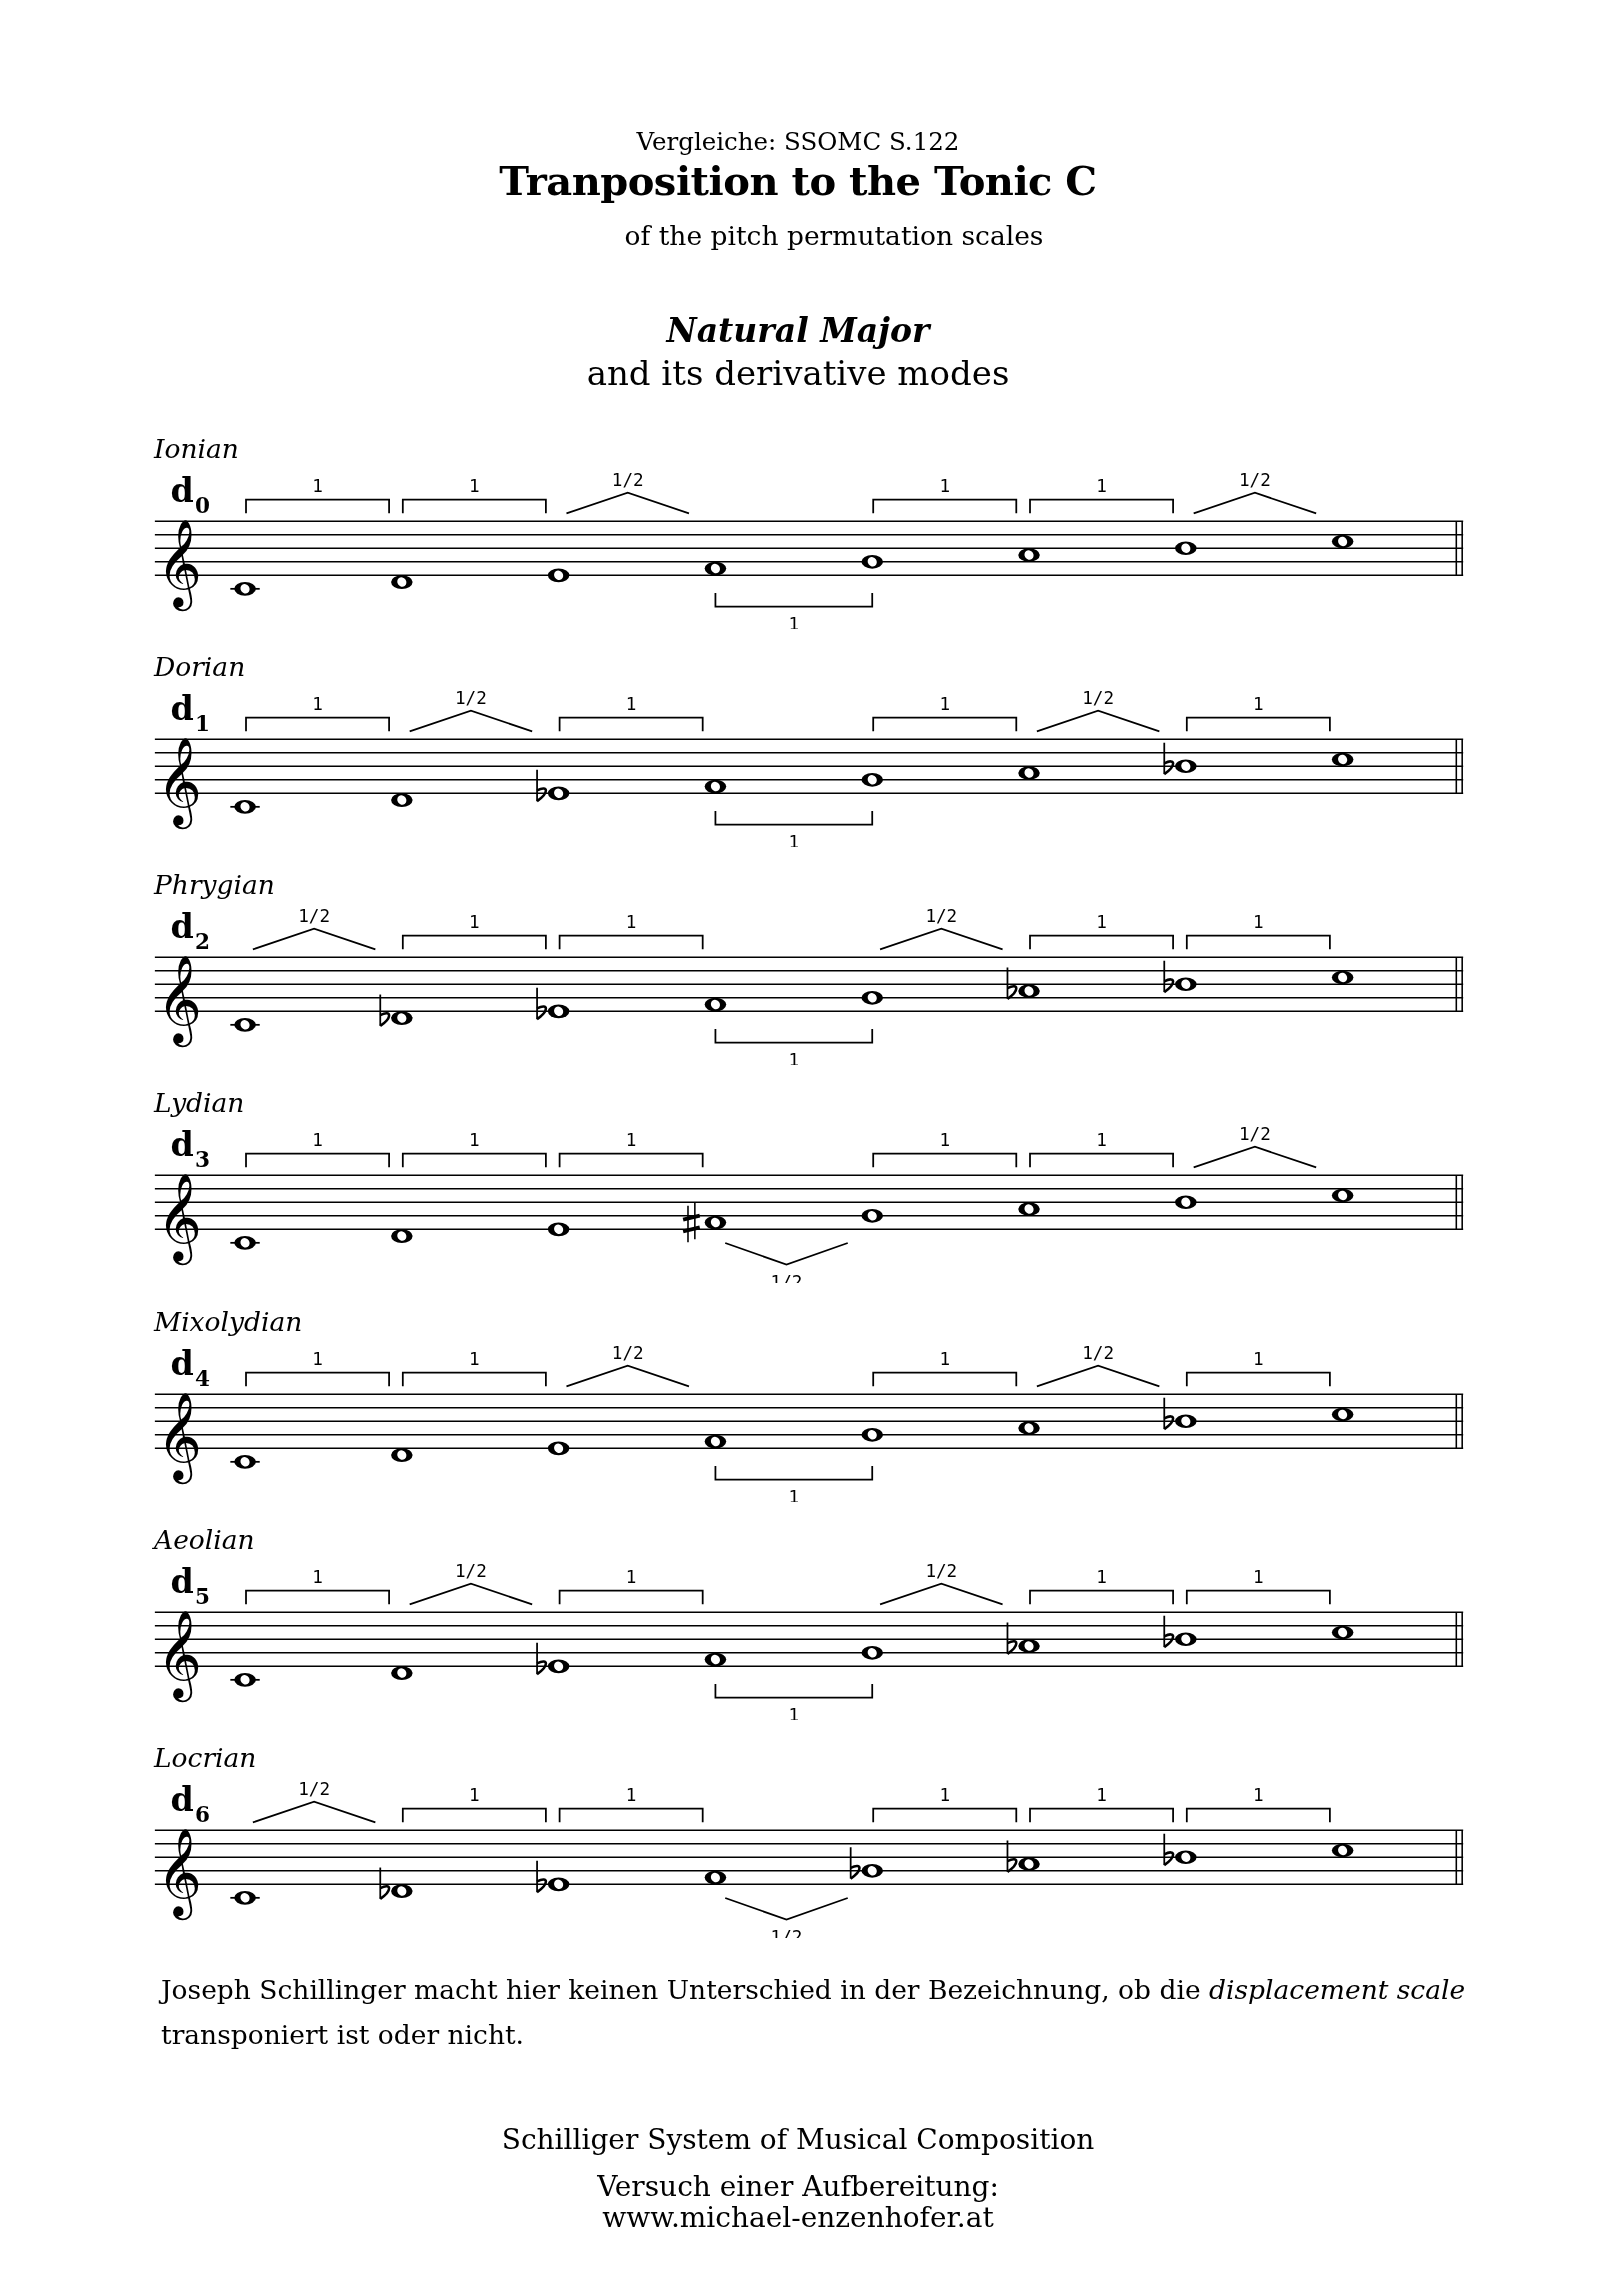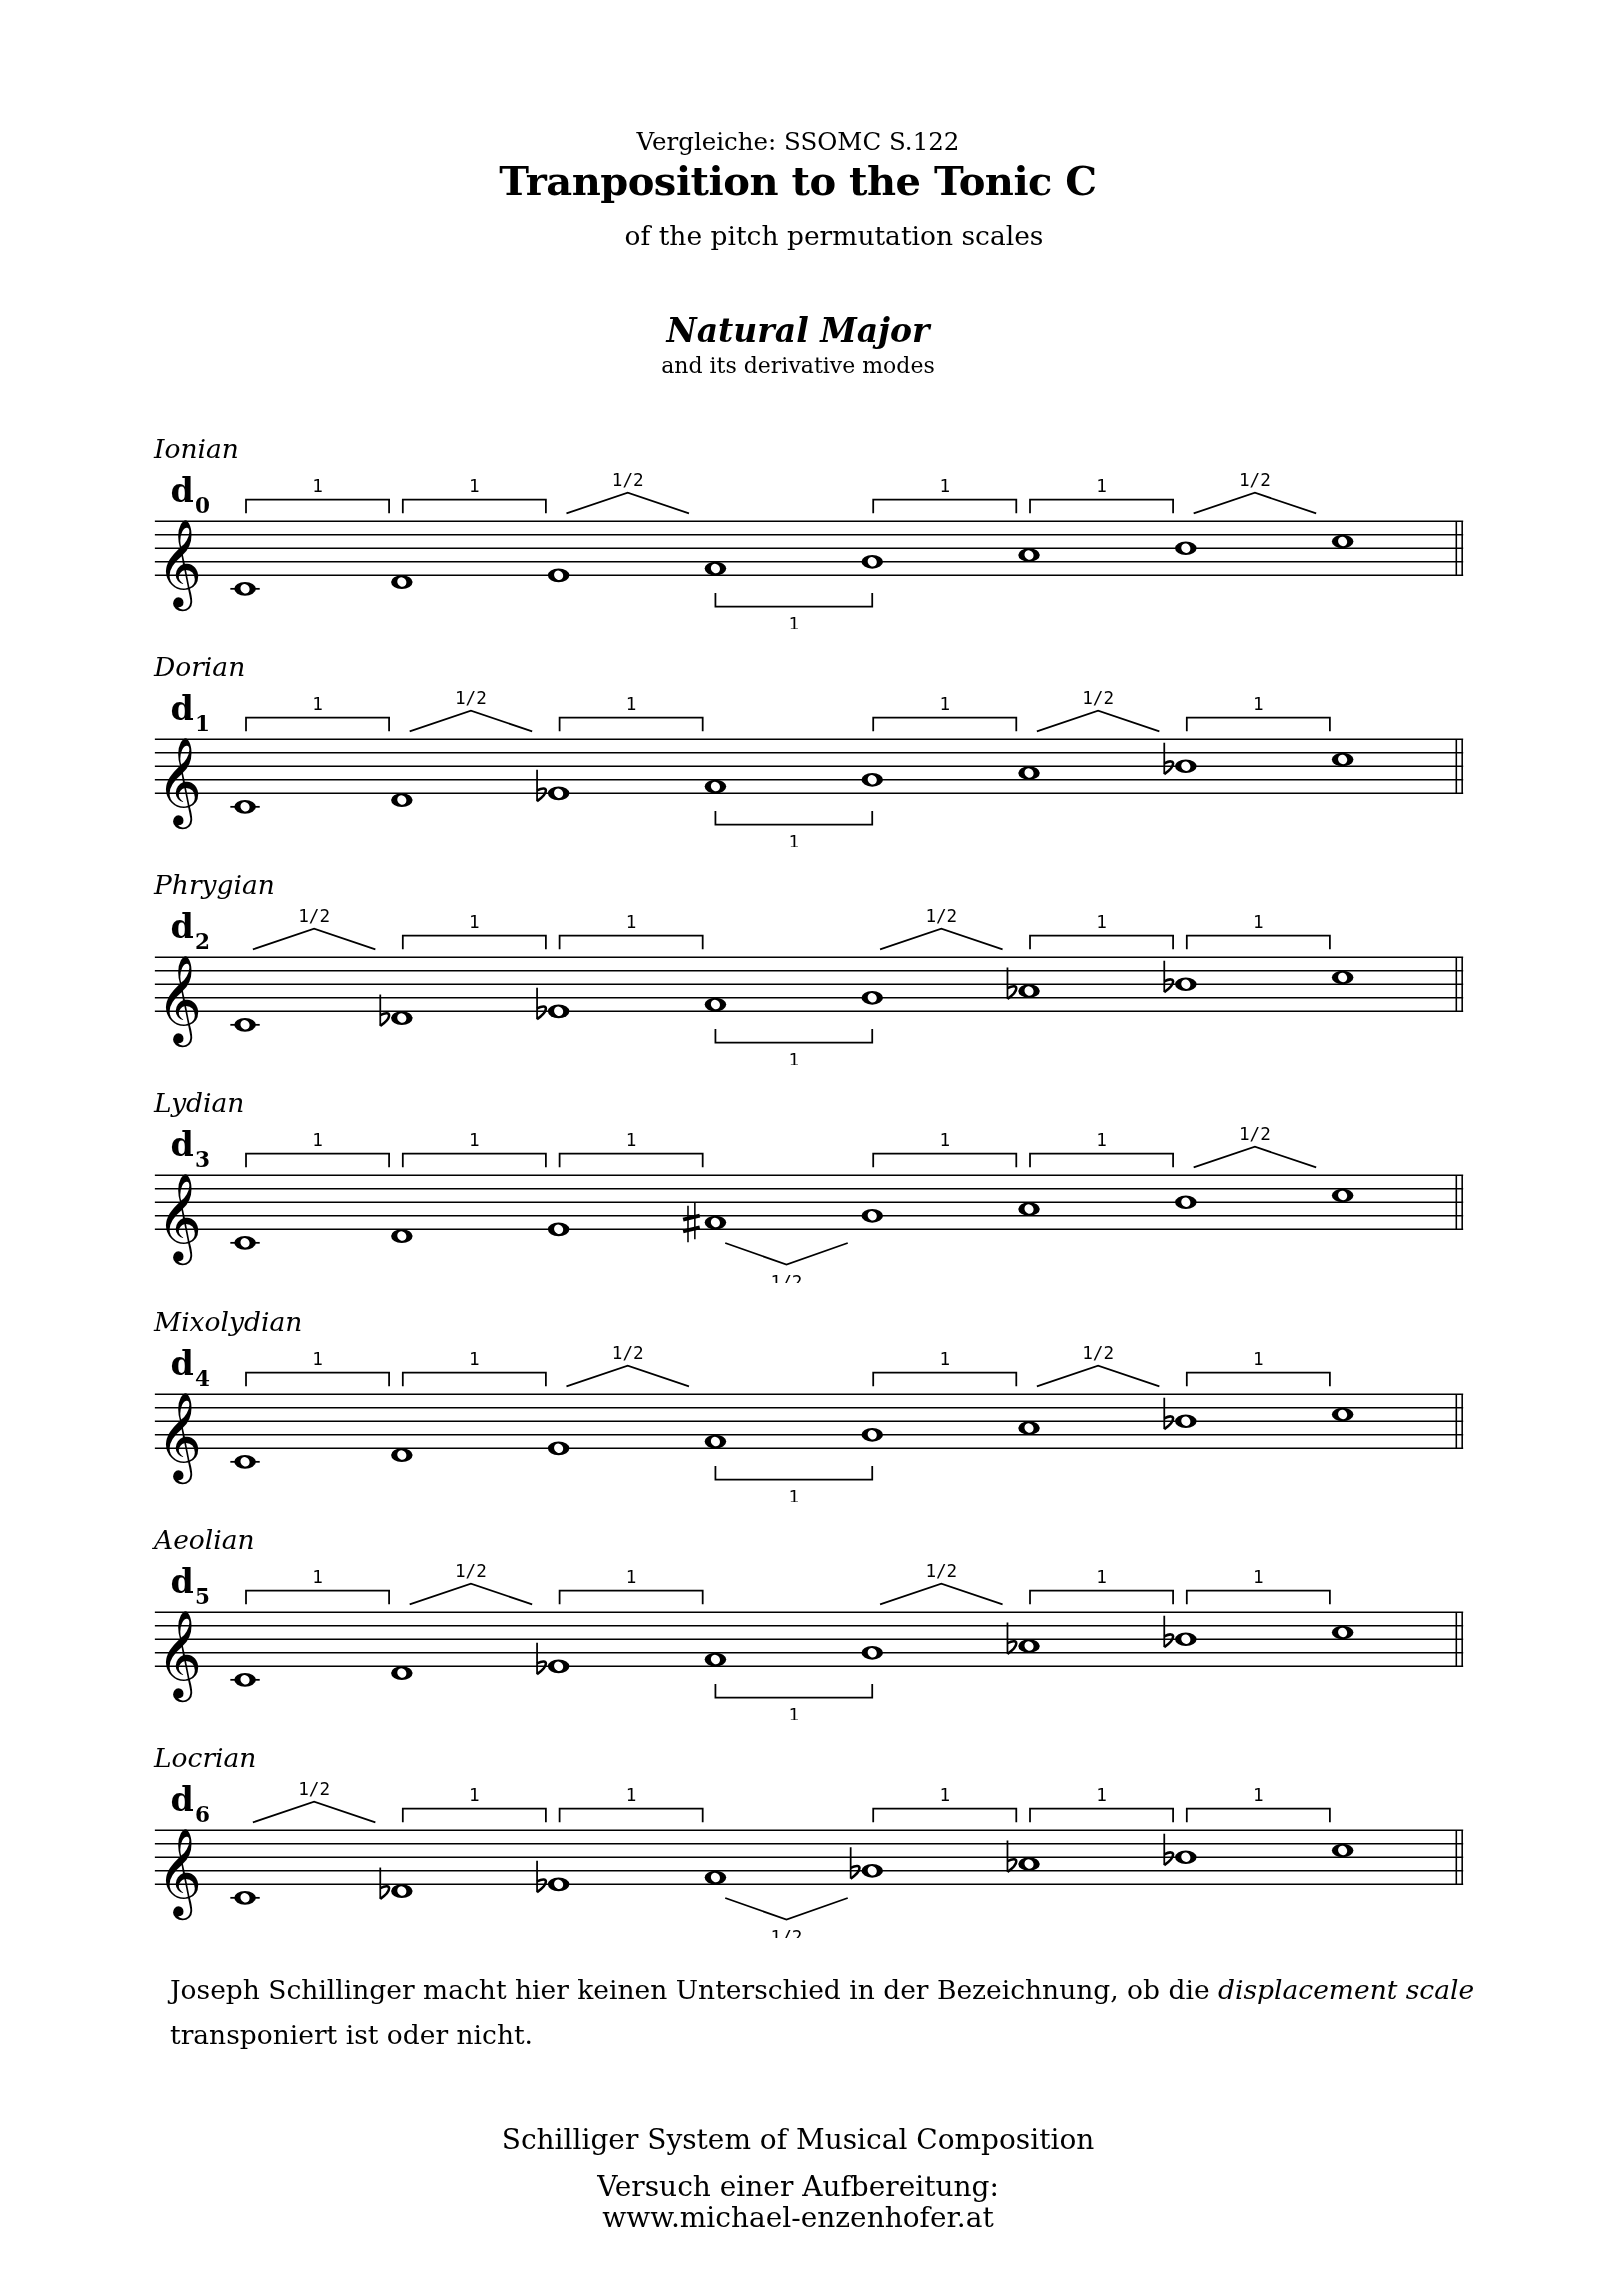--- a/index.html
+++ b/index.html
@@ -3,24 +3,24 @@
 <meta charset="utf-8">
 <style>
   html, body { margin:0; padding:0; background:#ffffff; }
   body { width:1620px; height:2292px; position:relative; overflow:hidden; color:#000; font-family:"DejaVu Serif", serif; }
   .abs { position:absolute; }
   .center { left:0; width:1596px; text-align:center; white-space:nowrap; }
   .hdr-ref { top:127px; font-size:24.5px; }
   .hdr-title { top:157px; font-size:40px; font-weight:bold; letter-spacing:-0.5px; }
   .hdr-sub { top:220px; font-size:26.5px;padding-left:36px; }
   .hdr-mode { top:311px; font-size:33px; font-weight:bold; font-style:italic; }
-  .hdr-modesub { top:353px; font-size:22px; }
+  .hdr-modesub { top:353px; font-size:34px; }
   .mode-name { left:154px; font-size:26.5px; font-style:italic; }
   .staff-svg { position:absolute; left:0; }
-  .para { left:170px; width:1333px; font-size:26.5px; line-height:45px; }
+  .para { left:161px; width:1333px; font-size:26.5px; line-height:45px; }
   .para i { font-style:italic; }
   .foot { font-size:28px; }
 </style>
 </head>
 <body>
 
 <div class="abs center hdr-ref">Vergleiche: SSOMC S.122</div>
 <div class="abs center hdr-title">Tranposition to the Tonic C</div>
 <div class="abs center hdr-sub">of the pitch permutation scales</div>
 <div class="abs center hdr-mode">Natural Major</div>

